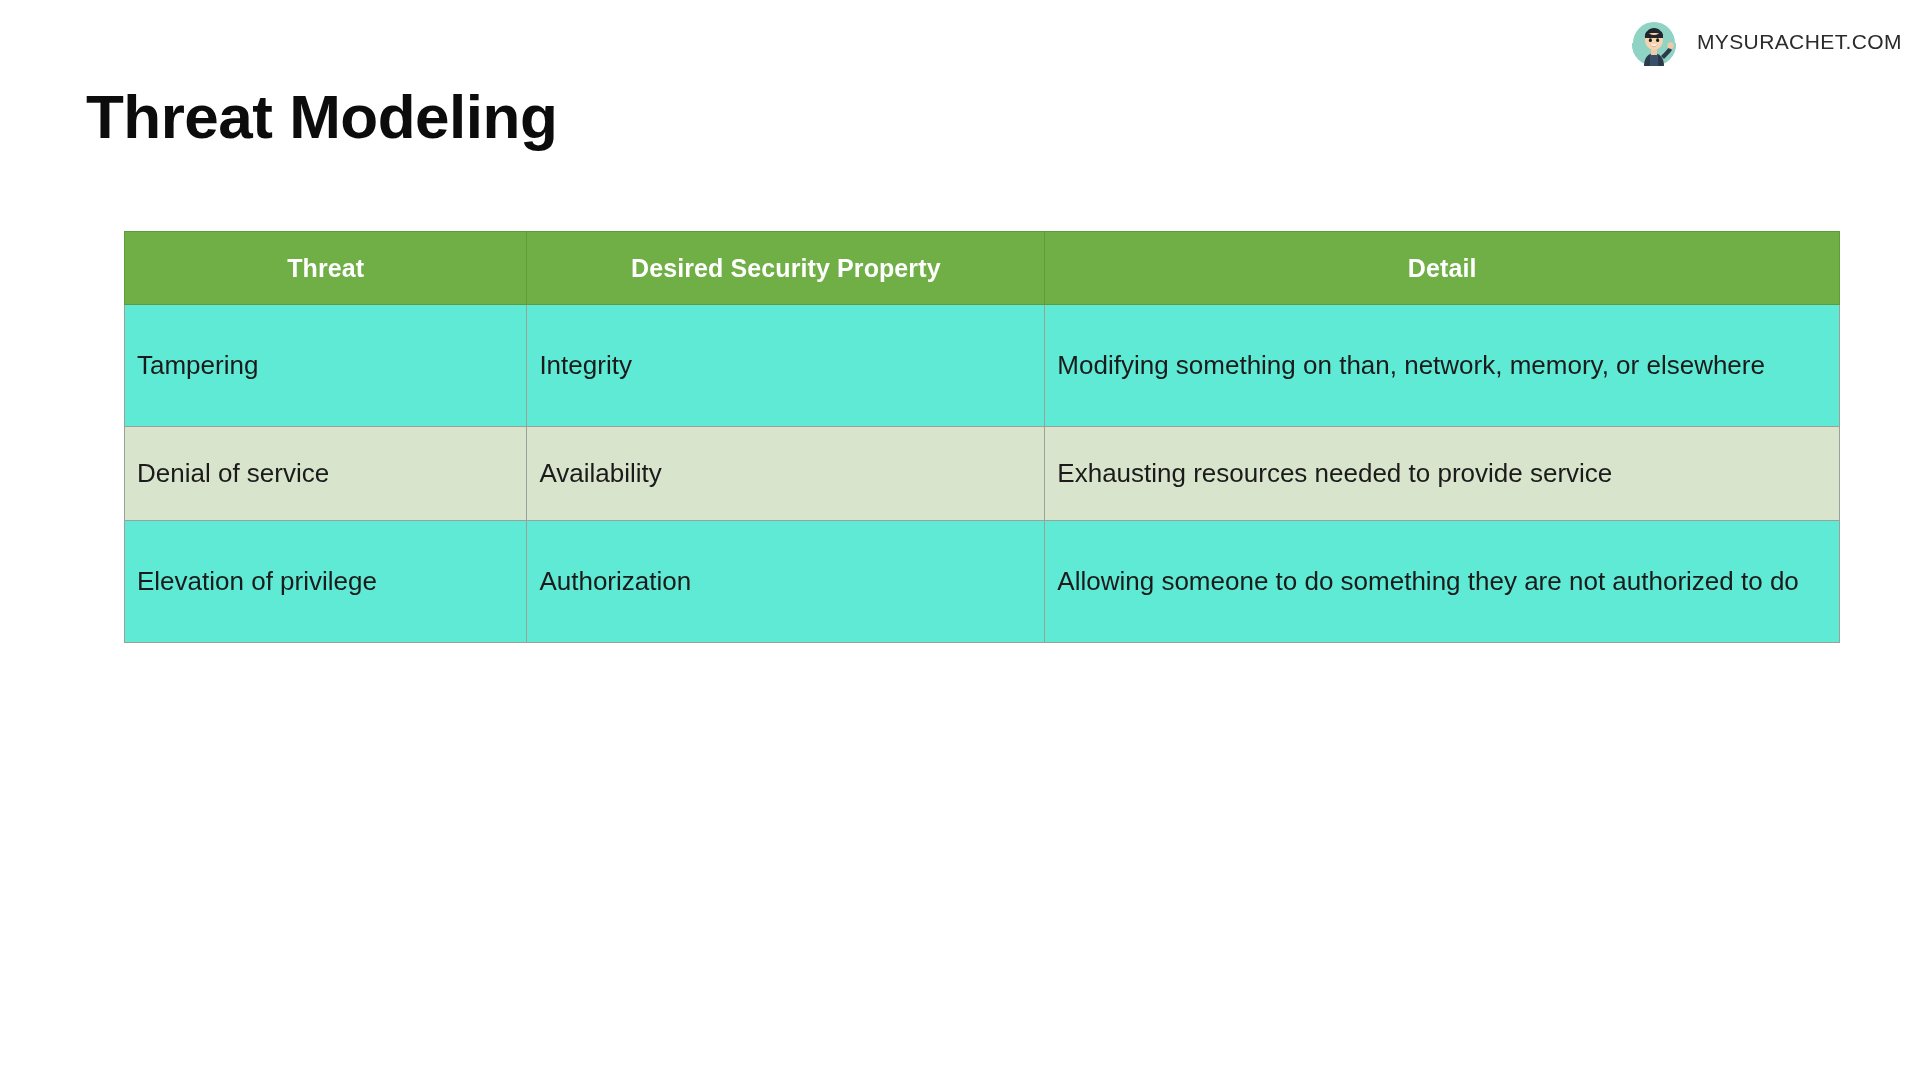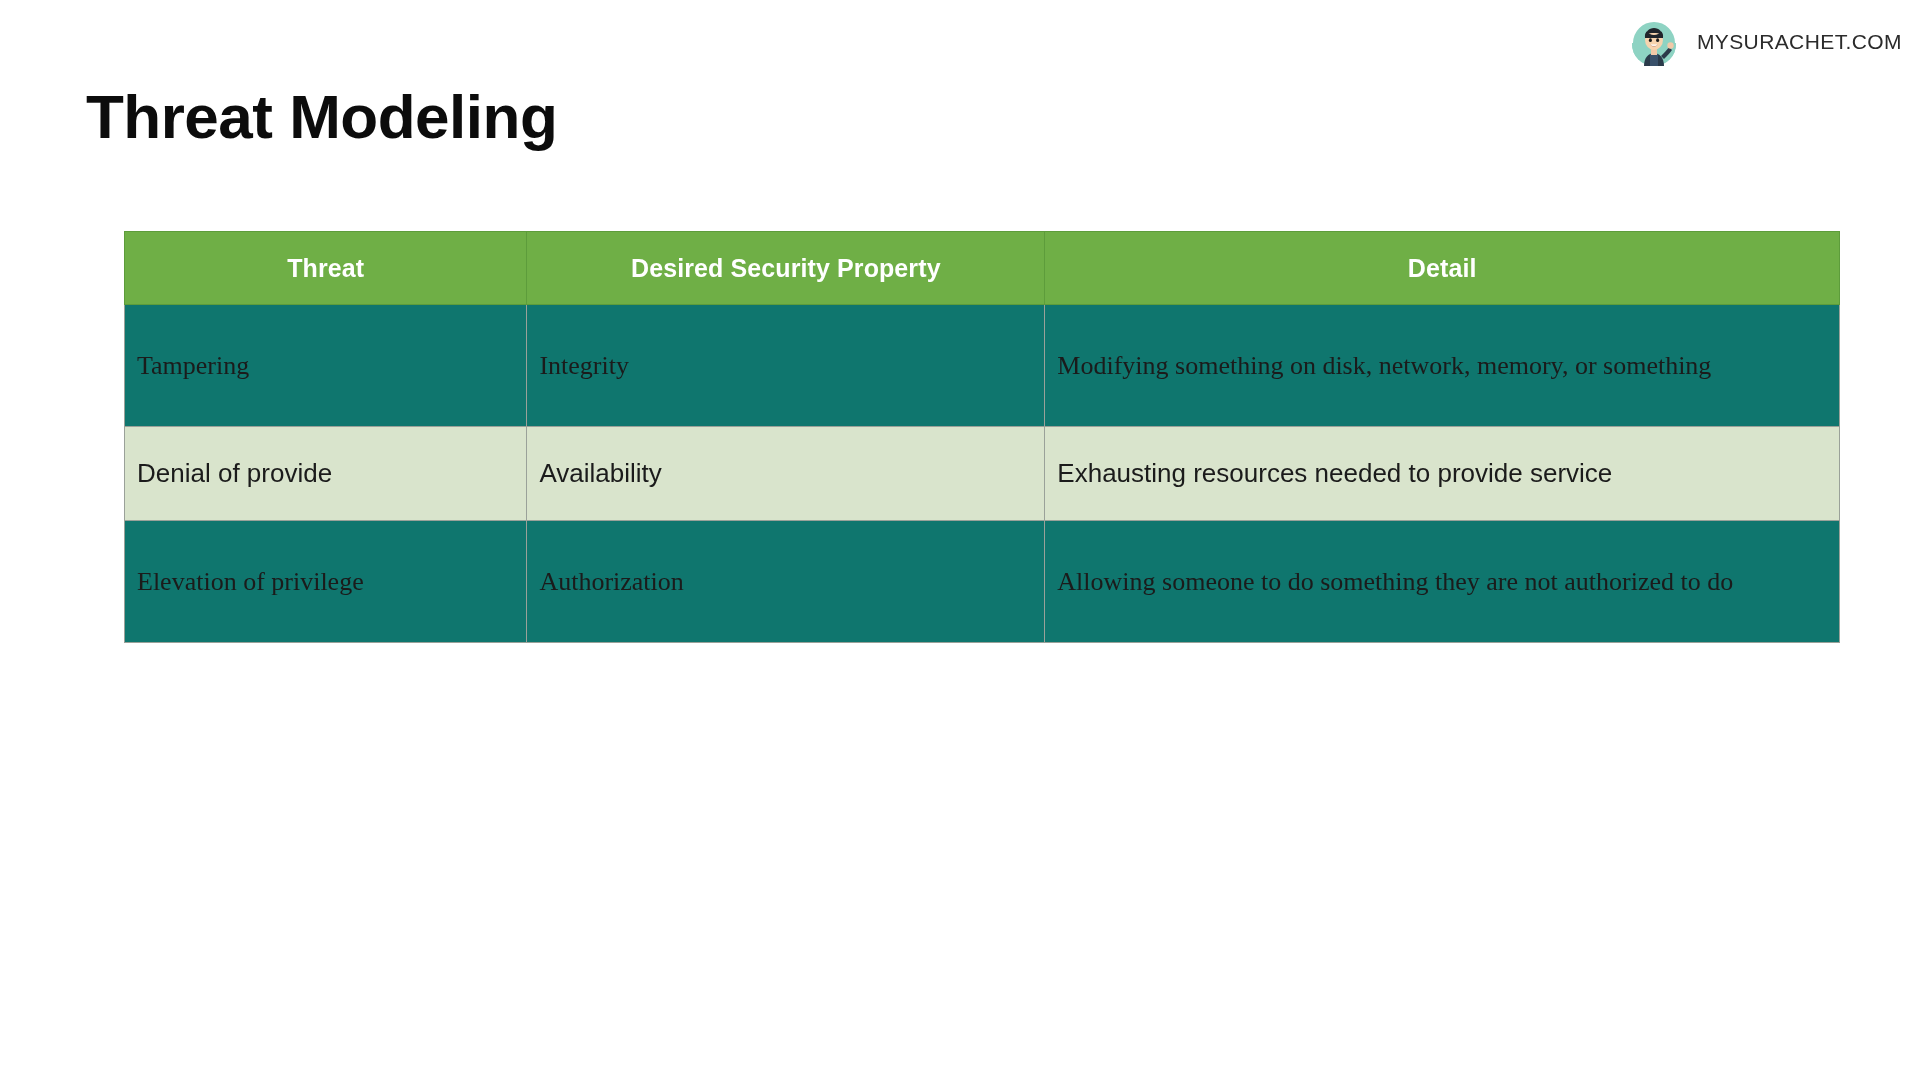--- a/index.html
+++ b/index.html
@@ -92,21 +92,21 @@
     color: #1b1b1b;
     vertical-align: middle;
     padding: 14px 14px 14px 12px;
     border: 1px solid #9aa199;
     line-height: 1.30;
   }
   table.stride tbody td.cell-threat,
   table.stride tbody td.cell-property { white-space: nowrap; }
 
   table.stride tbody tr.row-odd td  { background: #D9E4CC; }
-  table.stride tbody tr.row-even td { background: #0f766e; font-family: Liberation Serif, serif; }
+  table.stride tbody tr.row-even td { background: #5eead4; }
 
   
   table.stride tbody tr { height: 122px; }
   table.stride tbody tr.row-short { height: 94px; }
 </style>
 </head>
 <body>
 
 <div class="slide">
 
@@ -154,24 +154,24 @@
         <tr>
           <th>Threat</th>
           <th>Desired Security Property</th>
           <th>Detail</th>
         </tr>
       </thead>
       <tbody>
         <tr class="row-even">
           <td class="cell-threat">Tampering</td>
           <td class="cell-property">Integrity</td>
-          <td class="cell-detail">Modifying something on disk, network, memory, or something</td>
+          <td class="cell-detail">Modifying something on than, network, memory, or elsewhere</td>
         </tr>
         <tr class="row-odd row-short">
-          <td class="cell-threat">Denial of provide</td>
+          <td class="cell-threat">Denial of service</td>
           <td class="cell-property">Availability</td>
           <td class="cell-detail">Exhausting resources needed to provide service</td>
         </tr>
         <tr class="row-even">
           <td class="cell-threat">Elevation of privilege</td>
           <td class="cell-property">Authorization</td>
           <td class="cell-detail">Allowing someone to do something they are not authorized to do</td>
         </tr>
       </tbody>
     </table>

